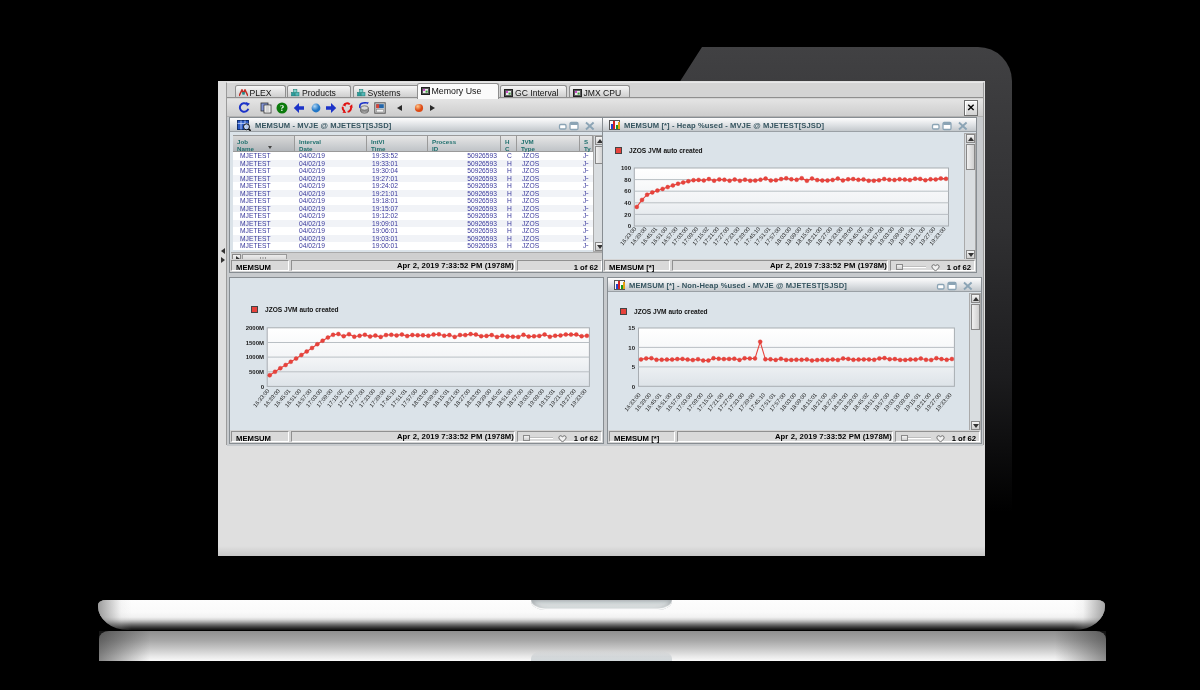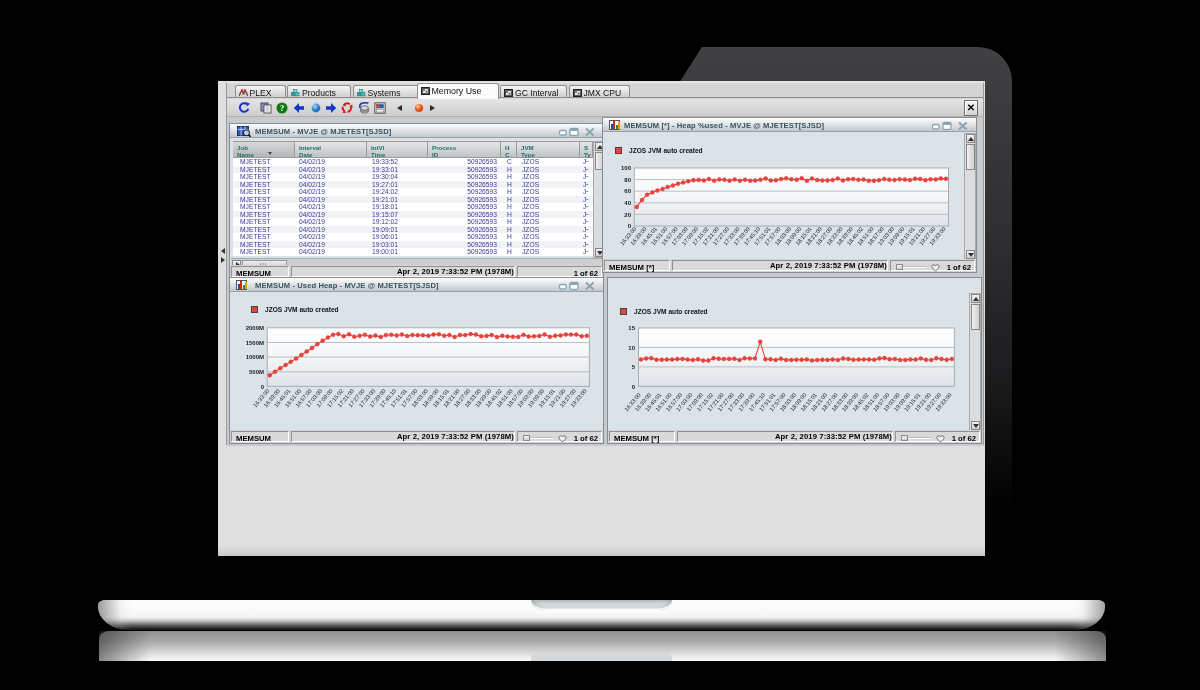--- a/index.html
+++ b/index.html
@@ -173,21 +173,21 @@
               <stop offset="0" stop-color="#ffc98c"></stop>
               <stop offset="1" stop-color="#dd4b16"></stop>
             </radialGradient>
           </defs>
           <circle cx="6" cy="6" r="4.1" fill="url(#ob)"></circle>
         </svg>
         <i class="tbi" style="left:203px;top:5.5px;border-top:3.5px solid transparent;border-bottom:3.5px solid transparent;border-left:5px solid #2a2a2a;position:absolute"></i>
         <div id="xbtn">✕</div>
       </div>
       <div id="parea">
-        <div class="panel" id="p1" style="left:2px;top:6px;width:375px;height:156px">
+        <div class="panel" id="p1" style="left:2px;top:0;width:375px;height:156px">
           <div class="ptitle">
             <svg style="position:absolute;left:7px;top:2px" width="14" height="11" viewBox="0 0 14 11">
               <rect x="0.5" y="0.5" width="11" height="9" fill="#2b59c4" stroke="#13306e"></rect>
               <path d="M0.5 3.4 H11.5 M4 0.5 V9.5 M8 0.5 V9.5" stroke="#cfe0ff" stroke-width="0.8"></path>
               <circle cx="9.5" cy="6.8" r="3" fill="rgba(230,240,255,0.75)" stroke="#111" stroke-width="1"></circle>
               <path d="M11.7 9 L13.6 10.8" stroke="#111" stroke-width="1.6"></path>
             </svg>
             <b>MEMSUM - MVJE @ MJETEST[SJSD]</b>
             <svg width="44" height="10" viewBox="0 0 44 10" style="position:absolute;right:8px;top:3px">
               <rect x="8.5" y="3.5" width="6.5" height="4.5" rx="1.2" fill="#fff" stroke="#8ba4b5" stroke-width="1.3"></rect>
@@ -536,35 +536,20 @@
               <span class="slgroove"></span>
               <span class="slhandle"></span>
               <svg width="9" height="9" viewBox="0 0 10 10" style="position:absolute;right:34px;top:2px">
                 <path d="M5 9 L1.5 5.5 Q0.5 4 1.5 2.5 Q3 1 5 3 Q7 1 8.5 2.5 Q9.5 4 8.5 5.5 Z" fill="#f0f0f0" stroke="#555" stroke-width="0.9"></path>
               </svg>
               <span class="sof">1 of 62</span>
             </span>
           </div>
         </div>
         <div class="panel" id="p3" style="left:2px;top:160px;width:375px;height:167px">
-          <div class="ptitle">
-            <div style="position:absolute;left:6px;top:1.5px;width:11px;height:10px;background:#f8f8f8;border:1px solid #555">
-              <i style="position:absolute;left:0.5px;bottom:0;width:2px;height:5px;background:#2244cc"></i>
-              <i style="position:absolute;left:3px;bottom:0;width:2px;height:8px;background:#d42222"></i>
-              <i style="position:absolute;left:5.5px;bottom:0;width:2px;height:4px;background:#1d9a1d"></i>
-              <i style="position:absolute;left:8px;bottom:0;width:2px;height:6.5px;background:#e8a013"></i>
-            </div>
-            <b>MEMSUM - Used Heap - MVJE @ MJETEST[SJSD]</b>
-            <svg width="44" height="10" viewBox="0 0 44 10" style="position:absolute;right:8px;top:3px">
-              <rect x="8.5" y="3.5" width="6.5" height="4.5" rx="1.2" fill="#fff" stroke="#8ba4b5" stroke-width="1.3"></rect>
-              <rect x="19" y="1.5" width="8" height="7" rx="1.2" fill="#fff" stroke="#8ba4b5" stroke-width="1.3"></rect>
-              <rect x="19" y="1.5" width="8" height="2.6" rx="1" fill="#8ba4b5"></rect>
-              <path d="M35 1.5 L38.8 5 L42.6 1.5 M35 8.5 L38.8 5 L42.6 8.5" stroke="#8ba4b5" stroke-width="1.9" fill="none"></path>
-            </svg>
-          </div>
           <div style="position:absolute;left:1px;top:15px;width:373px;height:138px;overflow:hidden">
             <span class="lsq" style="left:20px;top:13px"></span>
             <span class="legend" style="left:34px;top:13px">JZOS JVM auto created</span>
             <svg width="373" height="138" viewBox="0 0 373 138" style="position:absolute;left:0;top:0">
               <defs>
                 <linearGradient id="g3634" x1="0" y1="0" x2="0" y2="1">
                   <stop offset="0" stop-color="#ffffff"></stop>
                   <stop offset="0.55" stop-color="#f2f4f6"></stop>
                   <stop offset="1" stop-color="#dde3e8"></stop>
                 </linearGradient>
@@ -682,20 +667,35 @@
               <span class="slgroove"></span>
               <span class="slhandle"></span>
               <svg width="9" height="9" viewBox="0 0 10 10" style="position:absolute;right:34px;top:2px">
                 <path d="M5 9 L1.5 5.5 Q0.5 4 1.5 2.5 Q3 1 5 3 Q7 1 8.5 2.5 Q9.5 4 8.5 5.5 Z" fill="#f0f0f0" stroke="#555" stroke-width="0.9"></path>
               </svg>
               <span class="sof">1 of 62</span>
             </span>
           </div>
         </div>
         <div class="panel" id="p4" style="left:380px;top:160px;width:375px;height:167px">
+          <div class="ptitle">
+            <div style="position:absolute;left:6px;top:1.5px;width:11px;height:10px;background:#f8f8f8;border:1px solid #555">
+              <i style="position:absolute;left:0.5px;bottom:0;width:2px;height:5px;background:#2244cc"></i>
+              <i style="position:absolute;left:3px;bottom:0;width:2px;height:8px;background:#d42222"></i>
+              <i style="position:absolute;left:5.5px;bottom:0;width:2px;height:4px;background:#1d9a1d"></i>
+              <i style="position:absolute;left:8px;bottom:0;width:2px;height:6.5px;background:#e8a013"></i>
+            </div>
+            <b style="left:21px">MEMSUM [*] - Non-Heap %used - MVJE @ MJETEST[SJSD]</b>
+            <svg width="44" height="10" viewBox="0 0 44 10" style="position:absolute;right:8px;top:3px">
+              <rect x="8.5" y="3.5" width="6.5" height="4.5" rx="1.2" fill="#fff" stroke="#8ba4b5" stroke-width="1.3"></rect>
+              <rect x="19" y="1.5" width="8" height="7" rx="1.2" fill="#fff" stroke="#8ba4b5" stroke-width="1.3"></rect>
+              <rect x="19" y="1.5" width="8" height="2.6" rx="1" fill="#8ba4b5"></rect>
+              <path d="M35 1.5 L38.8 5 L42.6 1.5 M35 8.5 L38.8 5 L42.6 8.5" stroke="#8ba4b5" stroke-width="1.9" fill="none"></path>
+            </svg>
+          </div>
           <div style="position:absolute;left:1px;top:15px;width:371px;height:138px;overflow:hidden">
             <span class="lsq" style="left:11px;top:15px"></span>
             <span class="legend" style="left:25px;top:15px">JZOS JVM auto created</span>
             <svg width="371" height="138" viewBox="0 0 371 138" style="position:absolute;left:0;top:0">
               <defs>
                 <linearGradient id="g2935" x1="0" y1="0" x2="0" y2="1">
                   <stop offset="0" stop-color="#ffffff"></stop>
                   <stop offset="0.55" stop-color="#f2f4f6"></stop>
                   <stop offset="1" stop-color="#dde3e8"></stop>
                 </linearGradient>

